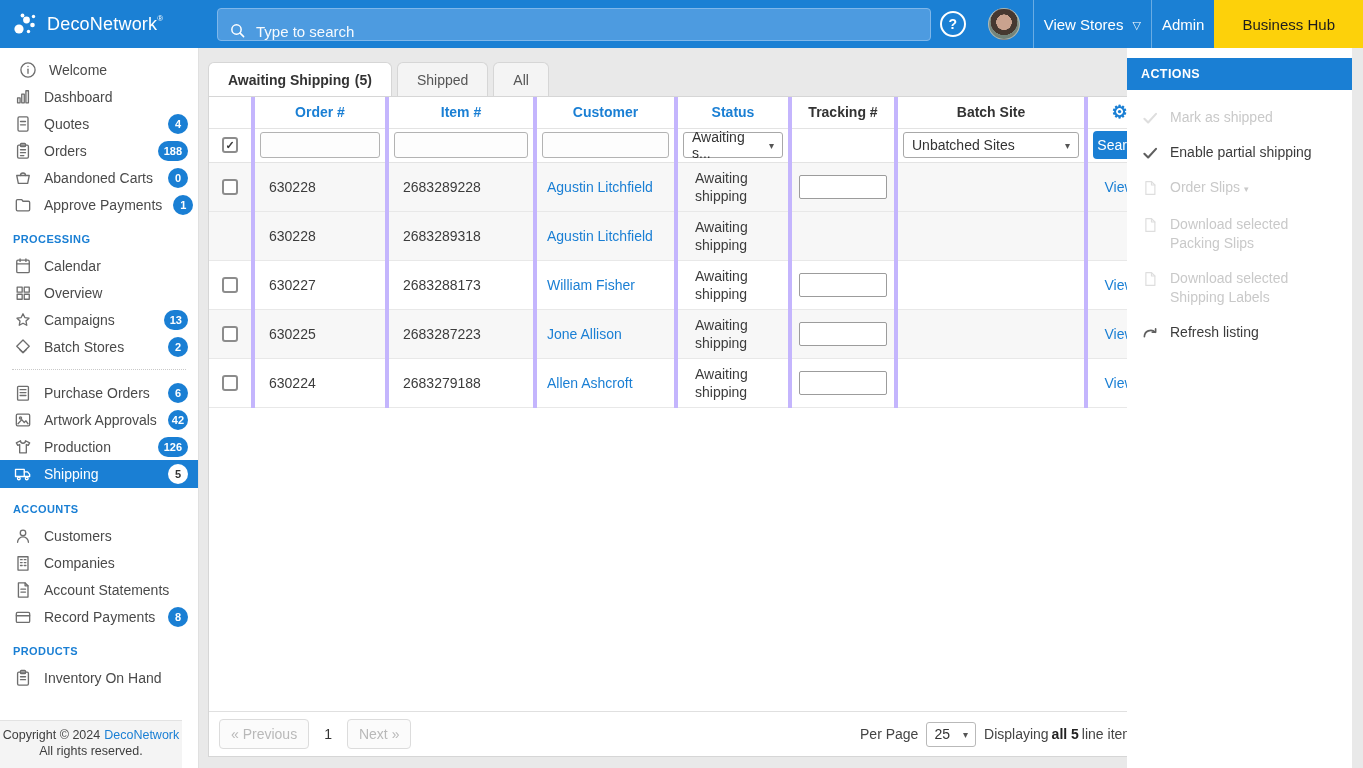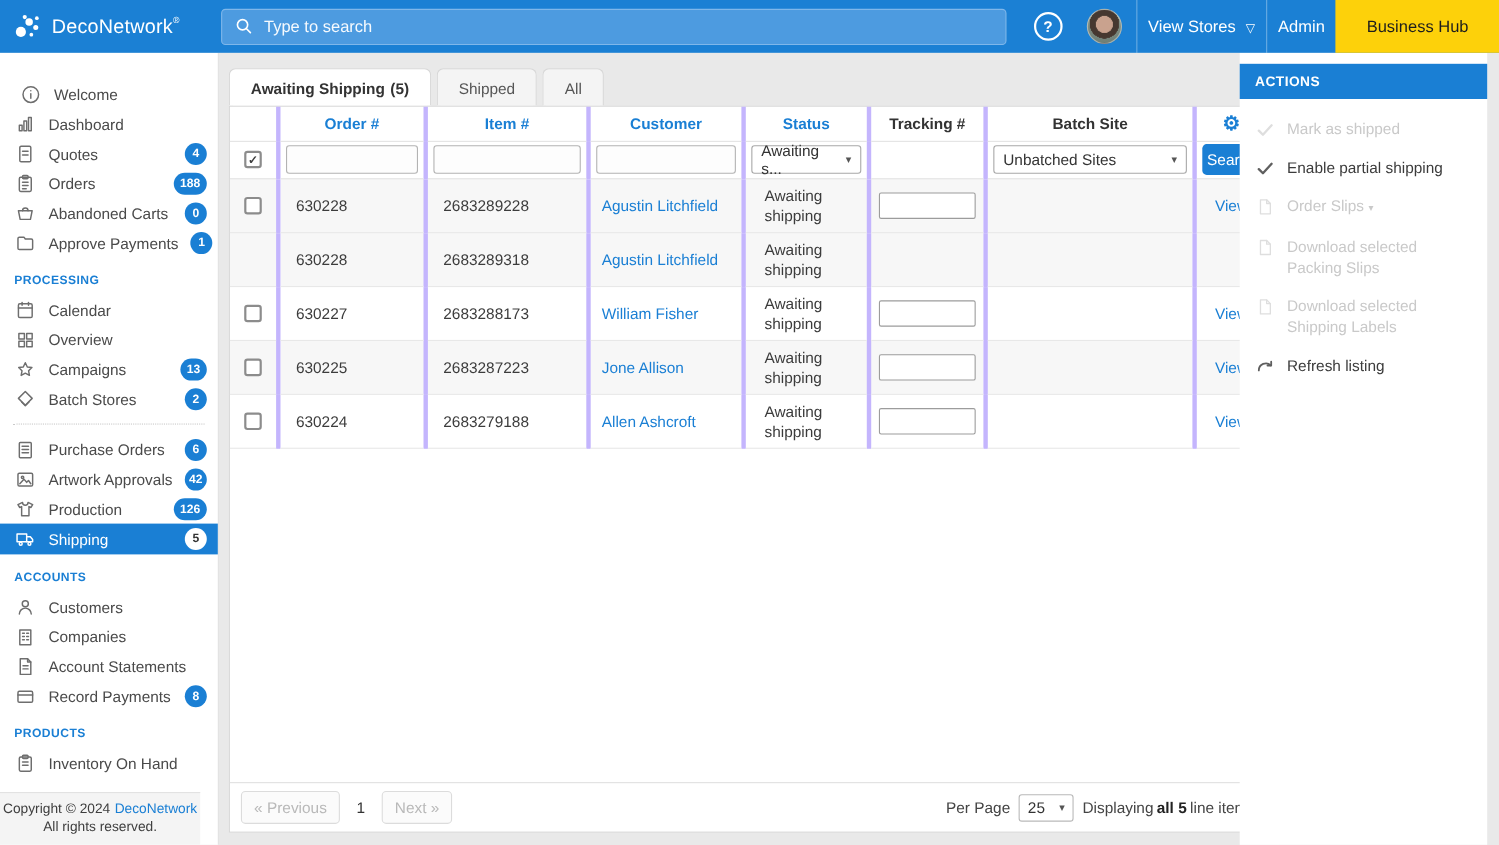--- a/index.html
+++ b/index.html
@@ -5,22 +5,22 @@
   * { margin:0; padding:0; box-sizing:border-box; }
   html,body { width:1363px; height:768px; overflow:hidden; background:#e9e9e9;
     font-family:"Liberation Sans", sans-serif; }
 
   
   .topbar { position:fixed; left:0; top:0; right:0; height:48px; background:#1b80d4;
     display:flex; align-items:center; z-index:20; }
   .brand { width:199px; flex:none; display:flex; align-items:center; gap:9px; padding-left:12px; color:#fff; }
   .brand-name { font-size:18px; letter-spacing:.2px; }
   .brand-reg { font-size:8px; vertical-align:top; }
-  .search-wrap { flex:0 0 714px; height:33px; margin-left:2px; background:#4d9be0;
-    border:1px solid #7fb7ea; border-radius:4px; display:flex; align-items:center; padding:0 11px; gap:9px; }
+  .search-wrap { flex:0 0 714px; height:33px; margin-left:18px; background:#4d9be0;
+    border:1px solid #7fb7ea; border-radius:4px; display:flex; align-items:flex-end; padding:0 11px; gap:9px; }
   .search-wrap input { flex:1; background:transparent; border:none; outline:none; color:#fff; font-size:15px;
     font-family:"Liberation Sans", sans-serif; }
   .search-wrap input::placeholder { color:rgba(255,255,255,.95); }
   .top-right { margin-left:auto; display:flex; align-items:center; height:100%; }
   .help-btn { width:26px; height:26px; border:2px solid #fff; border-radius:50%; color:#fff;
     display:flex; align-items:center; justify-content:center; font-size:14px; font-weight:bold; margin-right:22px; }
   .avatar { width:32px; height:32px; border-radius:50%; margin-right:13px; border:1px solid rgba(255,255,255,.4);
     background:
       radial-gradient(circle at 50% 44%, #c9a28e 0 34%, rgba(0,0,0,0) 35%),
       radial-gradient(circle at 50% 42%, #463830 0 58%, rgba(0,0,0,0) 59%),
@@ -38,21 +38,21 @@
     color:#4a4a4a; font-size:14px; cursor:default; }
   .side-item .sicon { flex:none; width:20px; height:20px; color:#6e6e6e; display:flex; align-items:center; justify-content:center; }
   .side-item .slabel { flex:1; white-space:nowrap; }
   .badge { min-width:20px; height:20px; border-radius:10px; background:#1a7fd4; color:#fff;
     font-size:11px; font-weight:bold; display:flex; align-items:center; justify-content:center; padding:0 6px; }
   .side-item.selected { background:#1a7fd4; color:#fff; height:28px; }
   .side-item.selected .sicon { color:#fff; }
   .side-item.selected .badge { background:#fff; color:#333; }
   .side-title { color:#1a7fd4; font-size:11px; font-weight:bold; letter-spacing:.4px; padding:15px 13px 7px; }
   .side-divider { border-top:1px dotted #c9c9c9; margin:9px 12px; }
-  .first-item { margin-top:24px;padding-left:18px; }
+  .first-item { margin-top:8px;padding-left:18px; }
   .copyright { position:absolute; left:0; right:16px; bottom:0; background:#f4f4f4; border-top:1px solid #e2e2e2;
     text-align:center; font-size:12.5px; color:#3e3e3e; padding:6px 2px 9px; line-height:1.3; }
   .copyright a { color:#1a7fd4; text-decoration:none; margin-left:4px; }
 
   
   .main { position:fixed; left:199px; right:200px; top:48px; bottom:0; background:#e9e9e9;
     padding:14px 11px 11px 9px; display:flex; flex-direction:column; }
   .tabs { display:flex; gap:5px; }
   .tab { height:34px; display:flex; align-items:center; padding:0 19px; background:#f4f4f4;
     border:1px solid #d6d6d6; border-bottom:none; border-radius:6px 6px 0 0; font-size:14px; color:#555;

